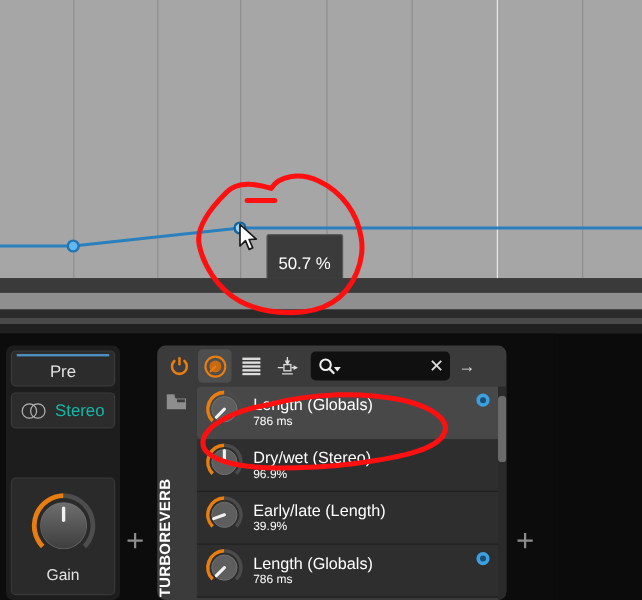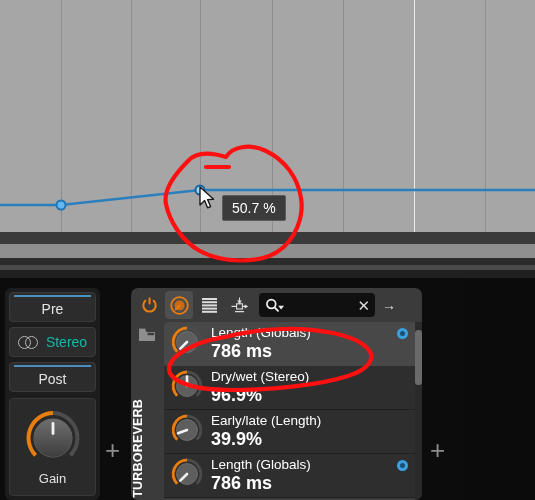--- a/index.html
+++ b/index.html
@@ -142,21 +142,21 @@
     position: relative;
     height: 44px;
     background: #2e2e2e;
     border-bottom: 1px solid #202020;
     display: flex; align-items: center;
     padding-left: 6px;
   }
   .param-row.highlight { background: #484848; border-radius: 4px; border-bottom-color: transparent; }
   .param-text { margin-left: 7px; line-height: 1.18; }
   .param-name { color: #ffffff; font-size: 13.5px; white-space: nowrap; }
-  .param-val { color: #ffffff; font-size: 18px; font-weight: bold; }
+  .param-val { color: #ffffff; font-size: 10px; }
   .param-dot {
     position: absolute; right: 14px; top: 6px;
     width: 11px; height: 11px; border-radius: 50%;
     background: #1b4e74; border: 3px solid #3aa0e0;
   }
   .scroll-track {
     position: absolute; right: 0; top: 34px; width: 7px; bottom: 0;
     background: #2a2a2a;
   }
   .scroll-thumb {
@@ -165,21 +165,21 @@
   }
 
   
   .annot { position: absolute; left: 0; top: 0; width: 535px; height: 500px; pointer-events: none; }
 
   
   .tooltip {
     position: absolute;
     background: #3b3b3b; border: 1px solid #5a5a5a;
     color: #ffffff; font-size: 14px;
-    padding: 4px 9px; border-radius: 2px;
+    padding: 15px 9px; border-radius: 2px;
     white-space: nowrap;
   }
 </style>
 </head>
 <body>
 
 <div id="root">
 
   <div class="auto-lane">
     <div id="grid-holder">
@@ -219,24 +219,20 @@
       <div class="util-btn">
         <span class="topbar"></span>
         <span class="lbl">Pre</span>
       </div>
       <div class="util-btn stereo-row">
         <span class="stereo-icon">
             <i></i>
             <i></i>
           </span>
         <span class="lbl">Stereo</span>
-      </div>
-      <div class="util-btn">
-        <span class="topbar"></span>
-        <span class="lbl">Post</span>
       </div>
       <div class="gain-box">
         <div class="knob-wrap">
           <svg class="knob-svg" width="62" height="62" viewBox="0 0 62 62">
             <path d="M13.6 48.4 A25 25 0 0 1 31 6" fill="none" stroke="#e87d10" stroke-width="4" stroke-linecap="butt"></path>
             <path d="M31 6 A25 25 0 0 1 48.4 48.4" fill="none" stroke="#4d4d4d" stroke-width="4" stroke-linecap="butt"></path>
             <circle cx="31" cy="31" r="19" fill="#575757" stroke="#6d6d6d" stroke-width="1"></circle>
             <circle cx="31" cy="31" r="19" fill="url(#kg)"></circle>
             <defs>
               <linearGradient id="kg" x1="0" y1="0" x2="0" y2="1">

